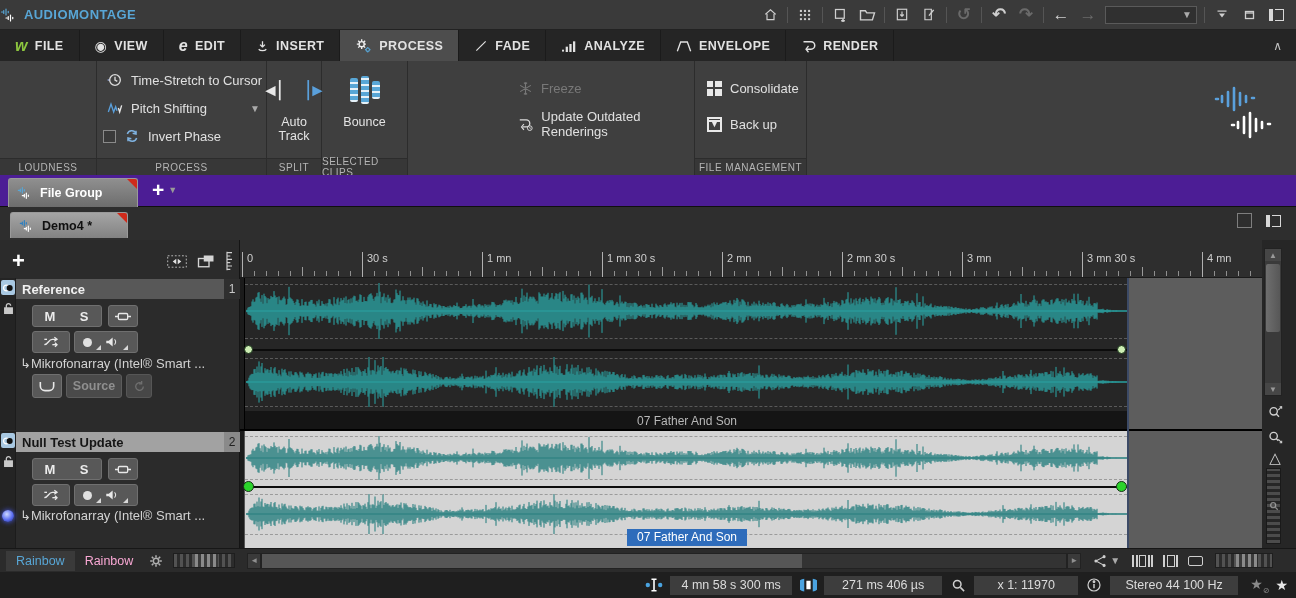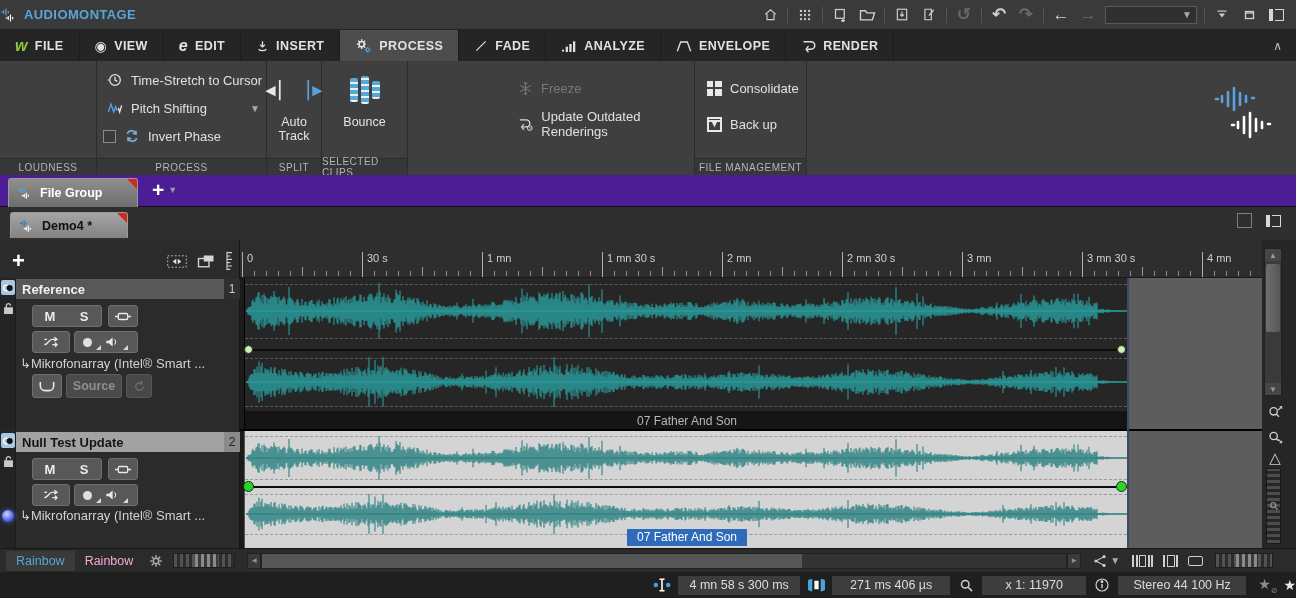--- a/index.html
+++ b/index.html
@@ -126,21 +126,21 @@
   .btab.idle { color:#f9a8d4; }
   .meter { height:15px; background:repeating-linear-gradient(90deg,#525252 0 3px,#2c2c2c 3px 6px); border:1px solid #1e1e1e; position:relative; }
   .meter::after { content:""; position:absolute; top:0; bottom:0; left:35%; width:38%; background:repeating-linear-gradient(90deg,#8a8a8a 0 3px,#3a3a3a 3px 6px); }
   .hsbtn { width:14px; height:16px; background:#3a3a3a; border:1px solid #222; color:#8f8f8f; font-size:8px; display:flex; align-items:center; justify-content:center; }
   #hscroll { width:806px; height:16px; background:#333; border:1px solid #222; position:relative; }
   #hthumb { position:absolute; left:0; top:0; height:14px; width:540px; background:#565656; }
   .preset { height:14px; display:flex; align-items:center; gap:1.5px; color:#cfcfcf; }
   .preset i { display:block; background:#cfcfcf; }
 
   
-  #statusbar { left:0; top:572px; width:1296px; height:26px; background:#1f1f1f; display:flex; align-items:center; justify-content:flex-end; gap:6px; }
+  #statusbar { left:0; top:572px; width:1296px; height:26px; background:#1f1f1f; display:flex; align-items:center; justify-content:flex-end; gap:6px; padding-right:8px; }
   .st-chip { background:#3d3d3d; height:19px; display:flex; align-items:center; justify-content:center; color:#dcdcdc; font-size:12.5px; padding:0 10px; }
   .st-ic { width:20px; height:20px; display:flex; align-items:center; justify-content:center; }
   .star { font-size:14px; }
 </style>
 </head>
 <body>
 
 <div id="app">
 
   <div id="titlebar" class="ab">

